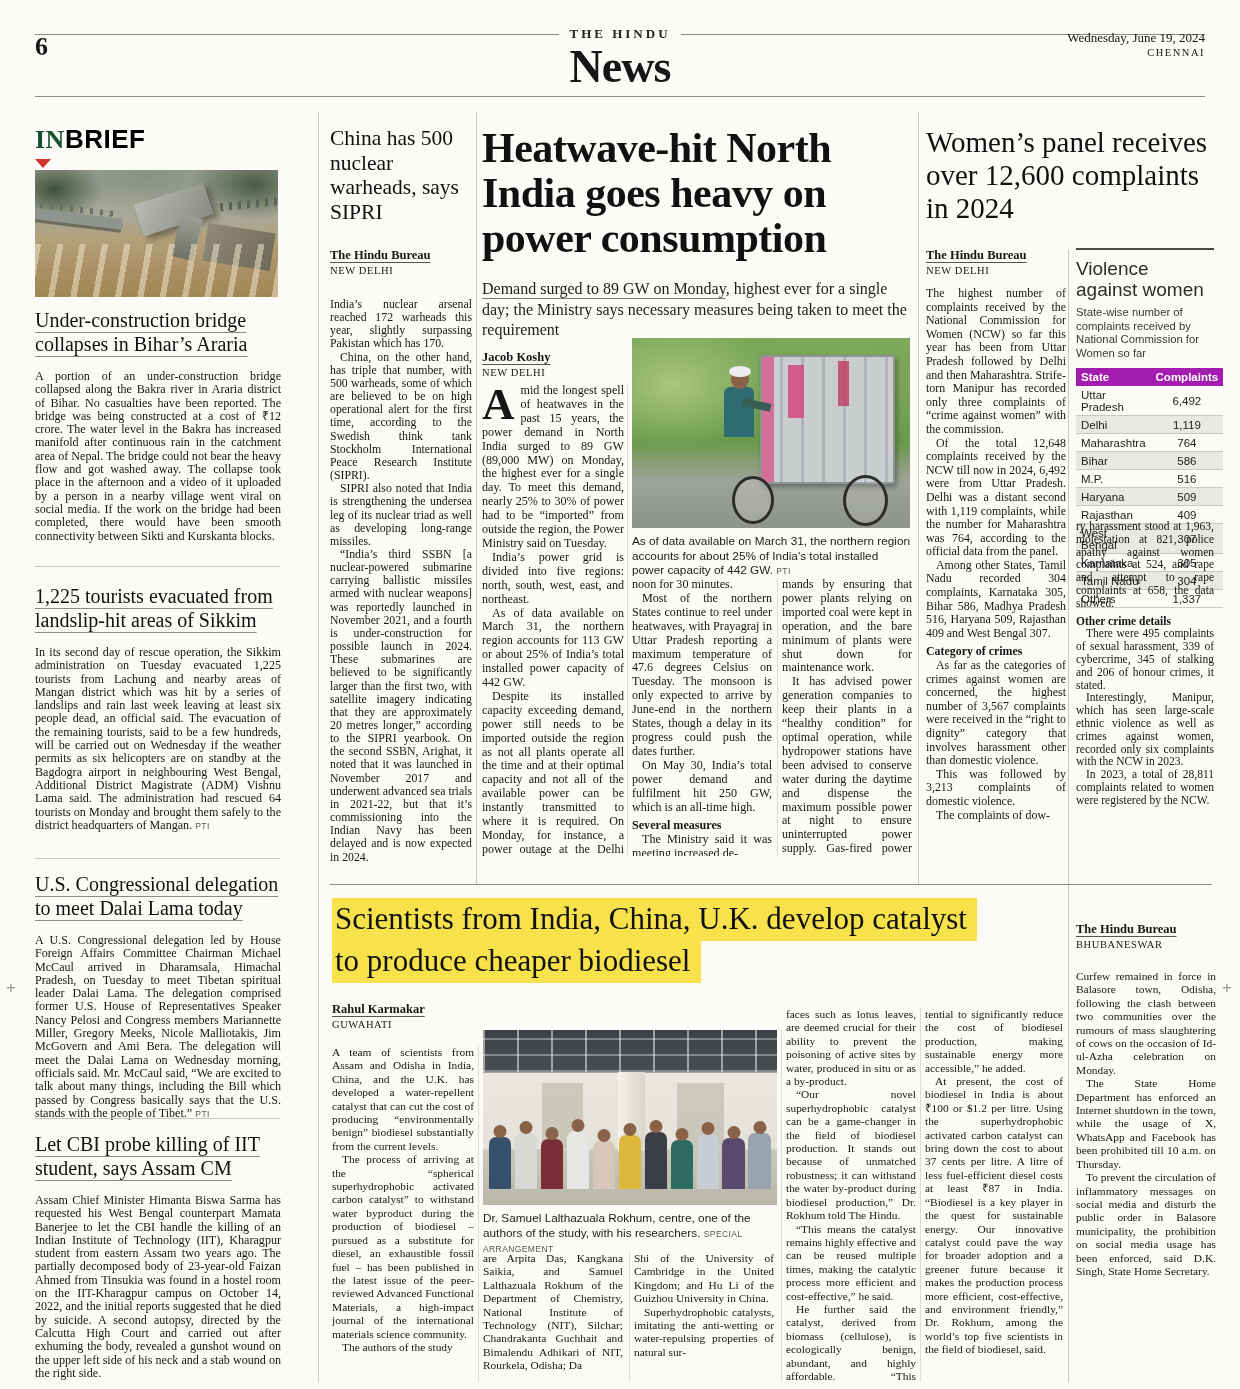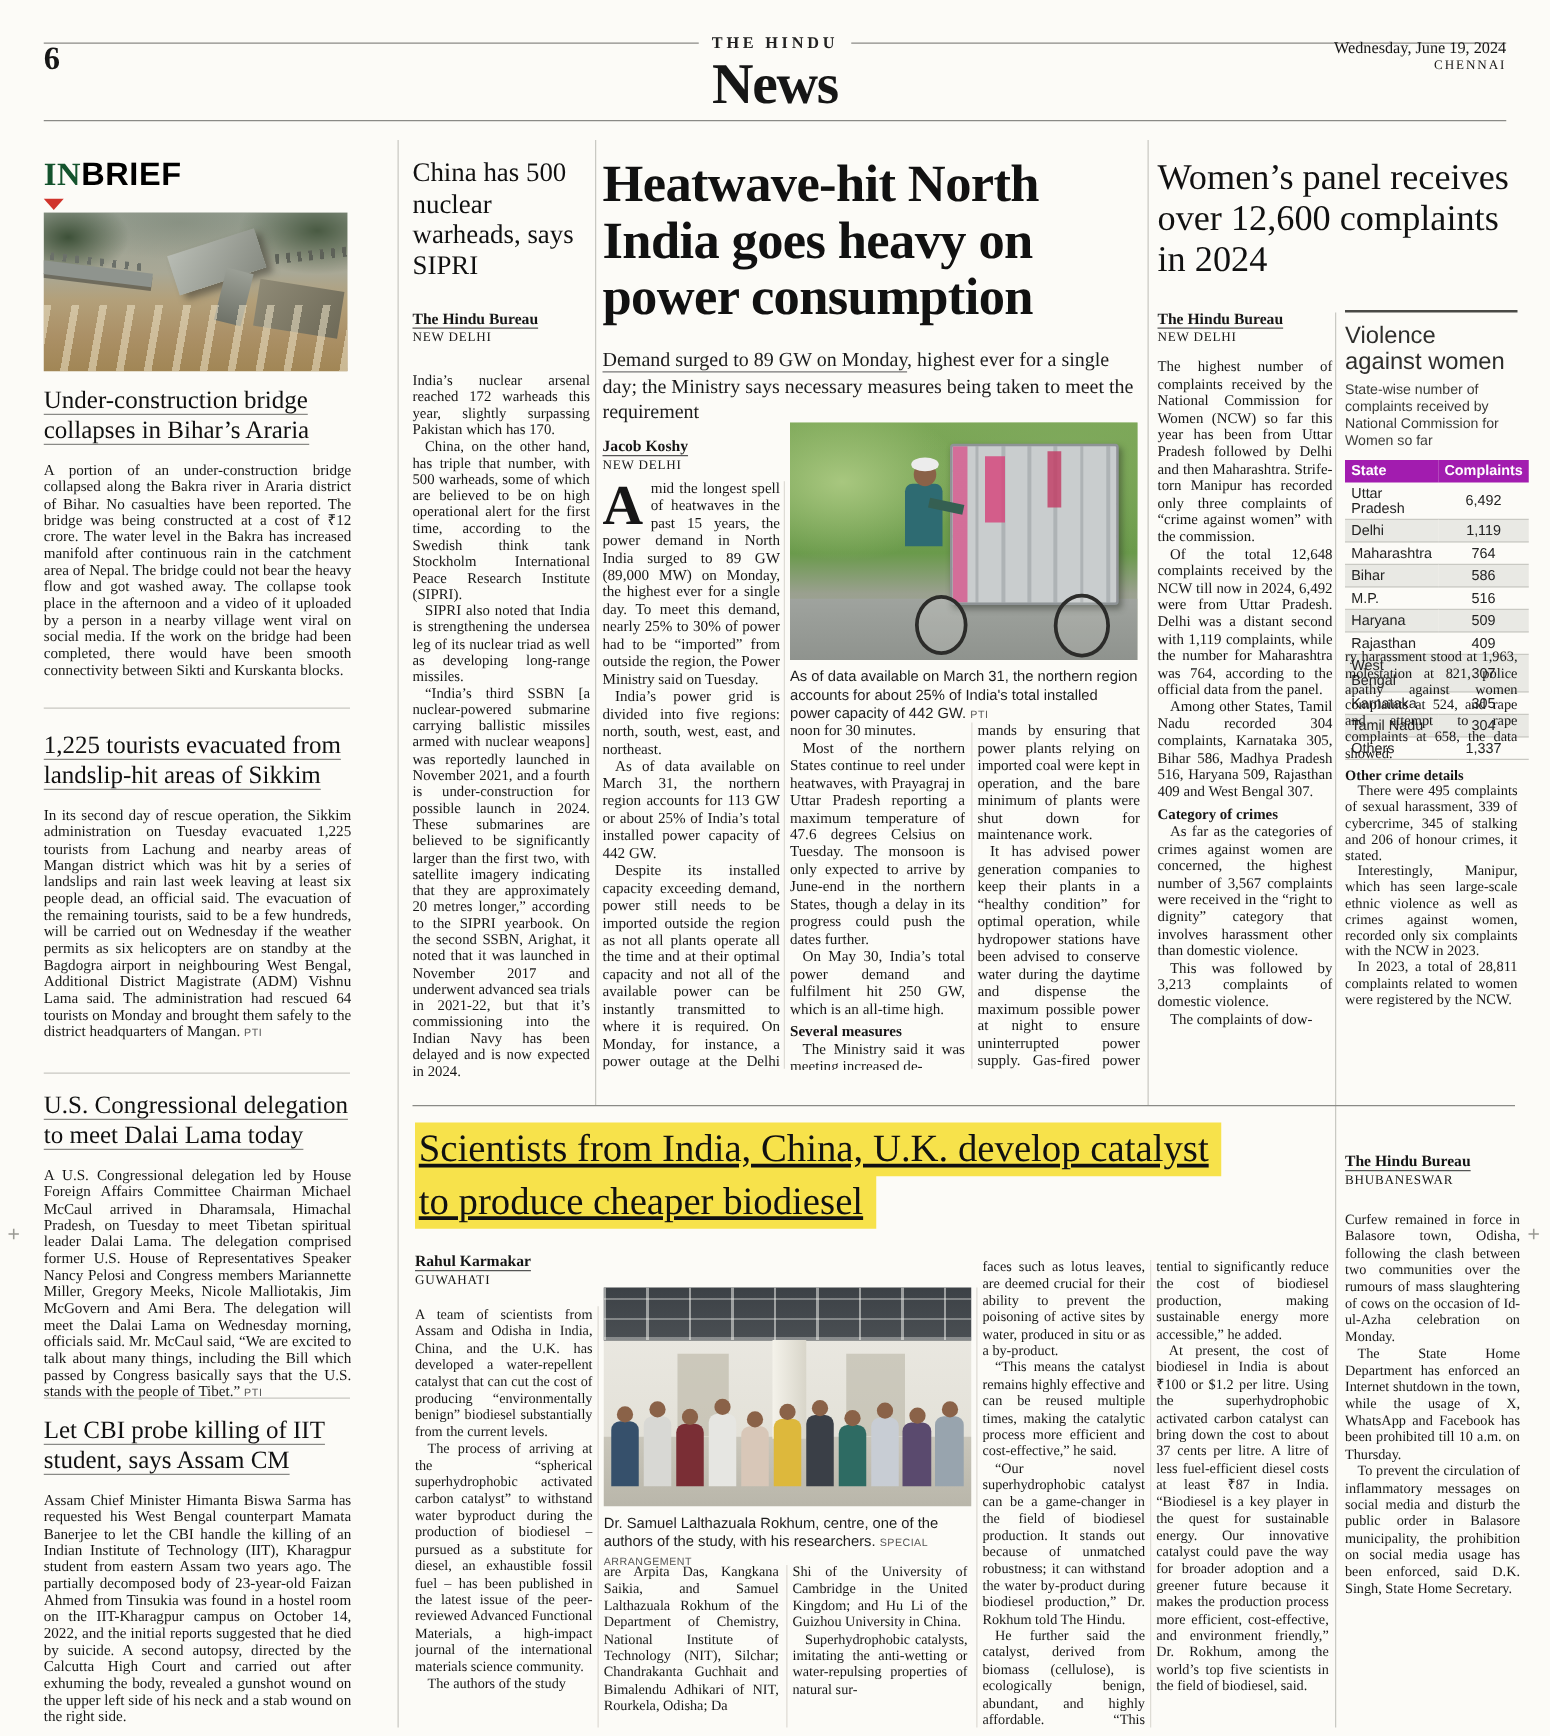--- a/index.html
+++ b/index.html
@@ -65,21 +65,21 @@
   .vaw { font-family:"Liberation Sans", sans-serif; border-top:2px solid #4a4a46; padding-top:8px; }
   .vaw-title { font-size:19px; line-height:21px; color:#2e2e2c; }
   .vaw-sub { font-size:11.3px; line-height:13.5px; color:#3a3a38; margin-top:6px; }
   .vaw table { width:100%; border-collapse:collapse; margin-top:8px; font-size:11.5px; }
   .vaw th { background:#a21caf; color:#fff; font-weight:700; padding:3px 5px; text-align:left; }
   .vaw th.num, .vaw td.c2 { text-align:center; }
   .vaw td { padding:2.5px 5px; border-bottom:1px solid #c9c9c3; color:#222; }
   .vaw tr:nth-child(even) td { background:#e9e9e4; }
 
   
-  .sci-head { font-size:31px; line-height:42px;text-decoration:underline; }
+  .sci-head { font-size:31px; line-height:42px; }
   .sci-head .hl { background:#f7e24b; padding:3px 10px 5px 3px; box-decoration-break:clone; -webkit-box-decoration-break:clone; }
   .bt-sci { font-size:11.4px; line-height:13.4px; }
 
   
   .cur-head { font-size:21.5px; line-height:24px; }
   .bt-cur { font-size:11.4px; line-height:13.4px; }
 
   .register-mark { color:#9a9a94; font-family:"Liberation Sans", sans-serif; font-size:17px; font-weight:400; }
 
   
@@ -390,22 +390,22 @@
 
   <div class="story-block bt bt-sci clip" style="left:483px; top:1252px; width:140px; height:132px;">
       <p>are Arpita Das, Kangkana Saikia, and Samuel Lalthazuala Rokhum of the Department of Chemistry, National Institute of Technology (NIT), Silchar; Chandrakanta Guchhait and Bimalendu Adhikari of NIT, Rourkela, Odisha; Da</p>
     </div>
   <div class="story-block bt bt-sci clip" style="left:634px; top:1252px; width:140px; height:132px;">
       <p>Shi of the University of Cambridge in the United Kingdom; and Hu Li of the Guizhou University in China.</p>
       <p>Superhydrophobic catalysts, imitating the anti-wetting or water-repulsing properties of natural sur-</p>
     </div>
   <div class="story-block bt bt-sci clip" style="left:786px; top:1008px; width:130px; height:376px;">
       <p>faces such as lotus leaves, are deemed crucial for their ability to prevent the poisoning of active sites by water, produced in situ or as a by-product.</p>
+      <p>“Our novel superhydrophobic catalyst can be a game-changer in the field of biodiesel production. It stands out because of unmatched robustness; it can withstand the water by-product during biodiesel production,” Dr. Rokhum told The Hindu.</p>
       <p>“This means the catalyst remains highly effective and can be reused multiple times, making the catalytic process more efficient and cost-effective,” he said.</p>
-      <p>“Our novel superhydrophobic catalyst can be a game-changer in the field of biodiesel production. It stands out because of unmatched robustness; it can withstand the water by-product during biodiesel production,” Dr. Rokhum told The Hindu.</p>
       <p>He further said the catalyst, derived from biomass (cellulose), is ecologically benign, abundant, and highly affordable. “This breakthrough has the po-</p>
     </div>
   <div class="story-block bt bt-sci clip" style="left:925px; top:1008px; width:138px; height:376px;">
       <p>tential to significantly reduce the cost of biodiesel production, making sustainable energy more accessible,” he added.</p>
       <p>At present, the cost of biodiesel in India is about ₹100 or $1.2 per litre. Using the superhydrophobic activated carbon catalyst can bring down the cost to about 37 cents per litre. A litre of less fuel-efficient diesel costs at least ₹87 in India. “Biodiesel is a key player in the quest for sustainable energy. Our innovative catalyst could pave the way for broader adoption and a greener future because it makes the production process more efficient, cost-effective, and environment friendly,” Dr. Rokhum, among the world’s top five scientists in the field of biodiesel, said.</p>
     </div>
 
   <div class="story-block" style="left:1076px; top:900px; width:140px;">
     <div style="margin-top:22px;">
       <div class="byline-name">The Hindu Bureau</div>

